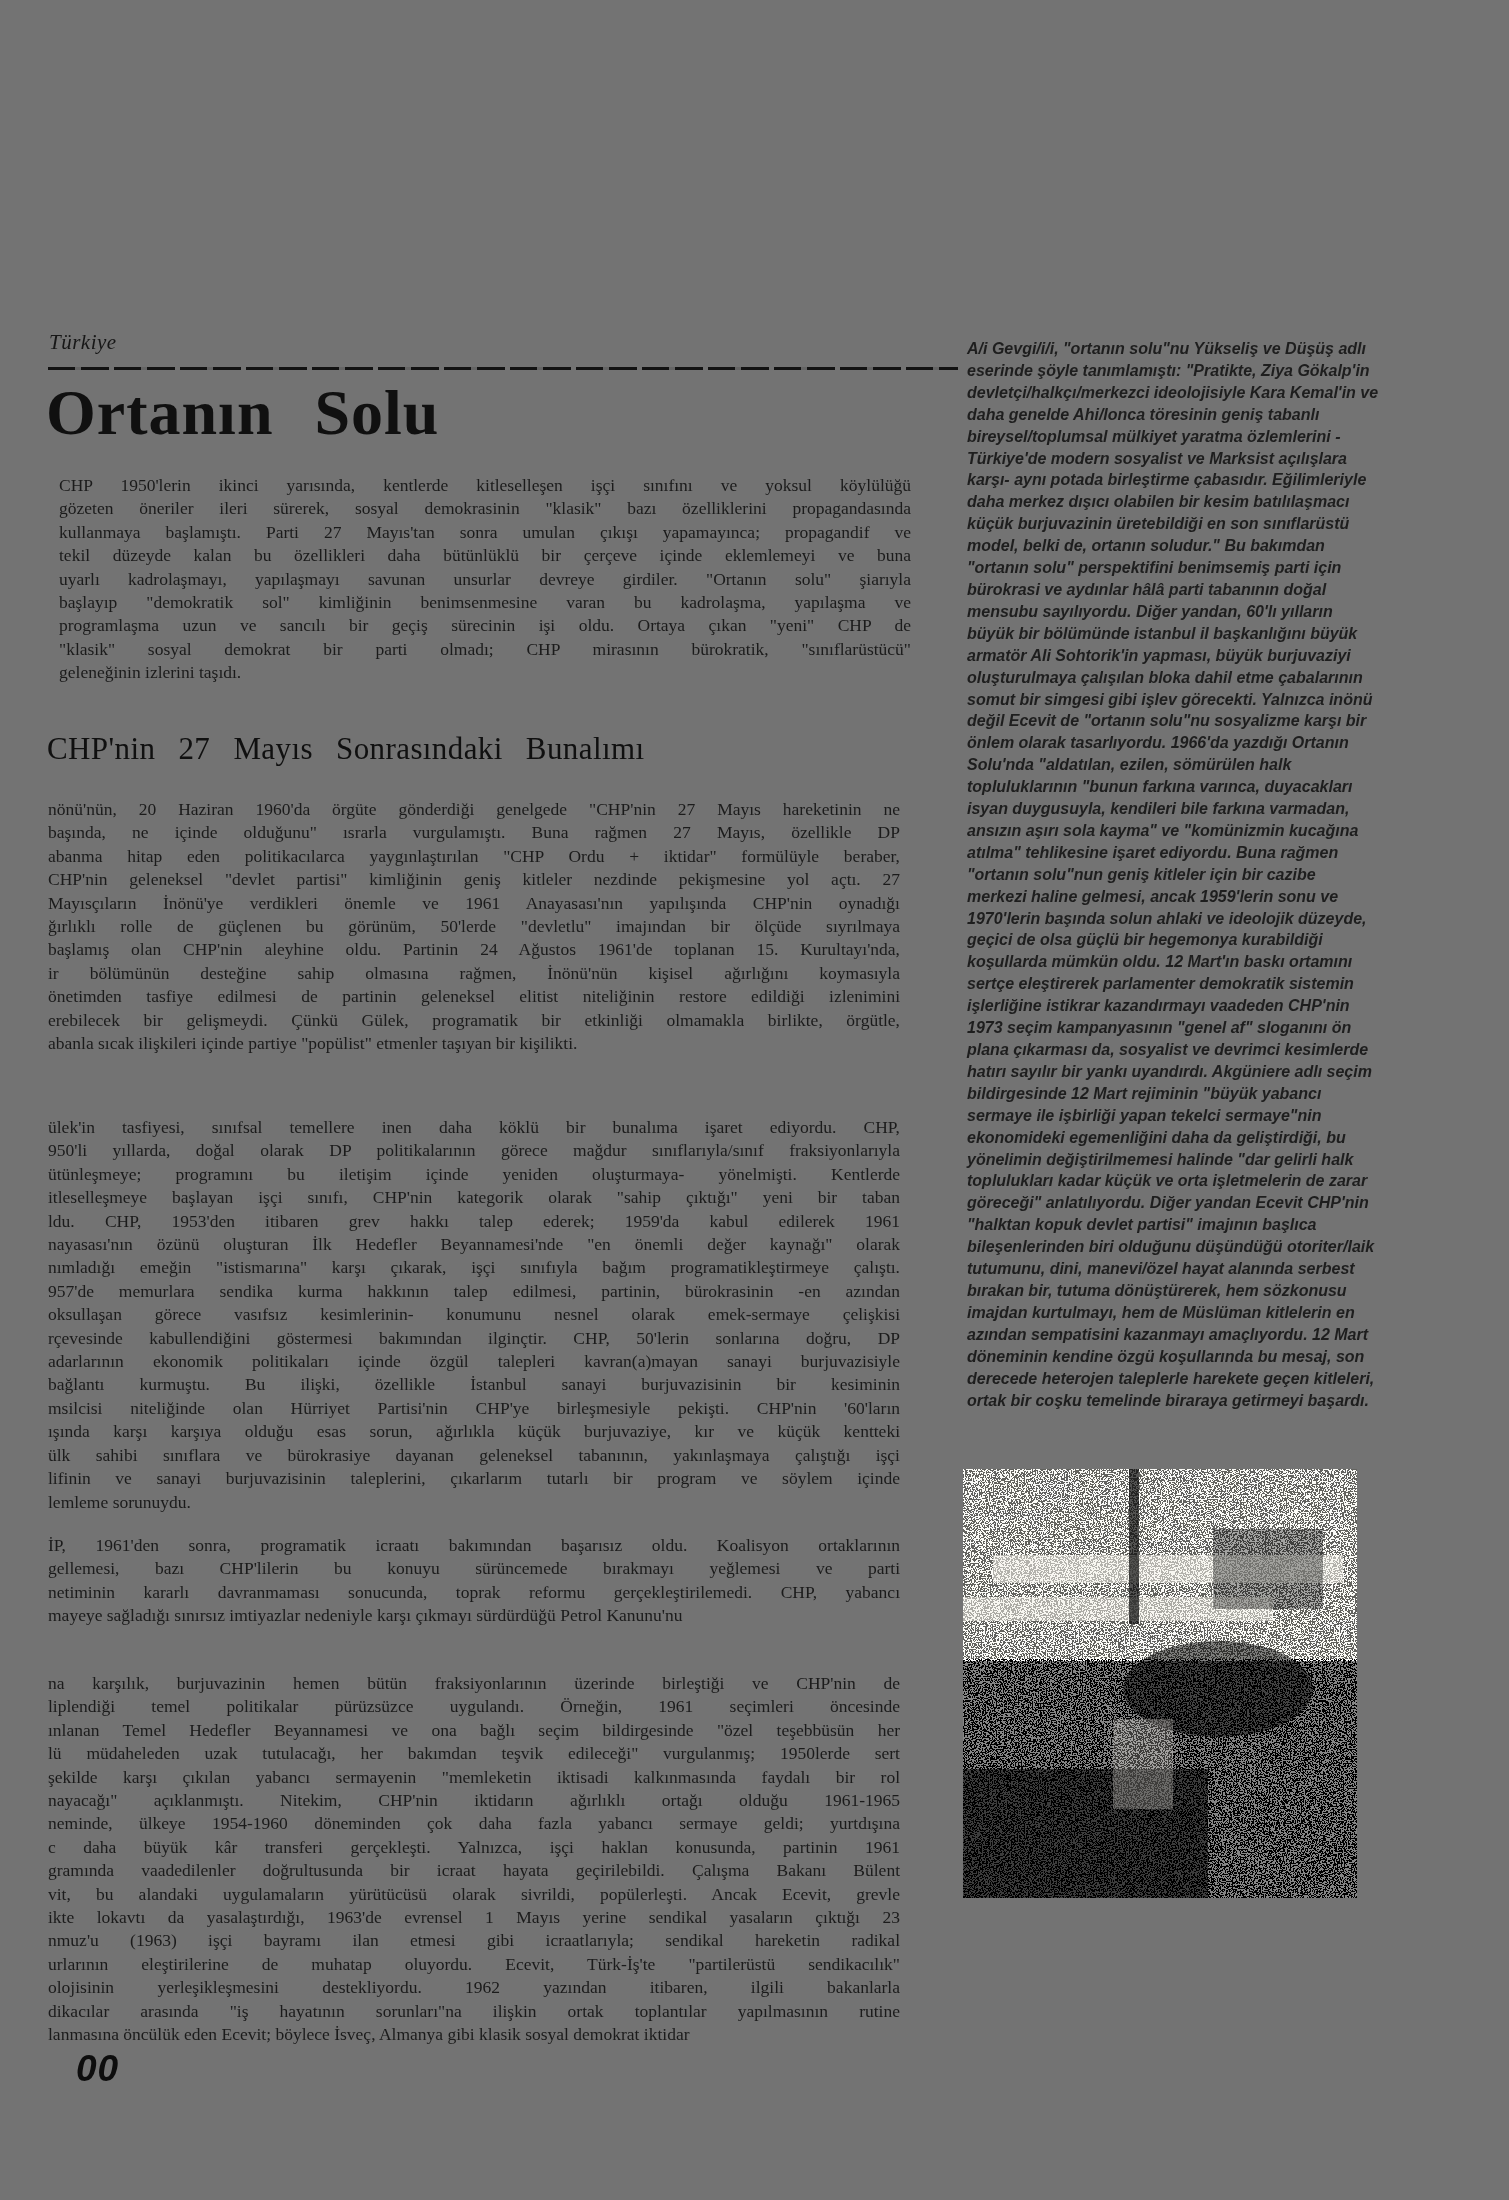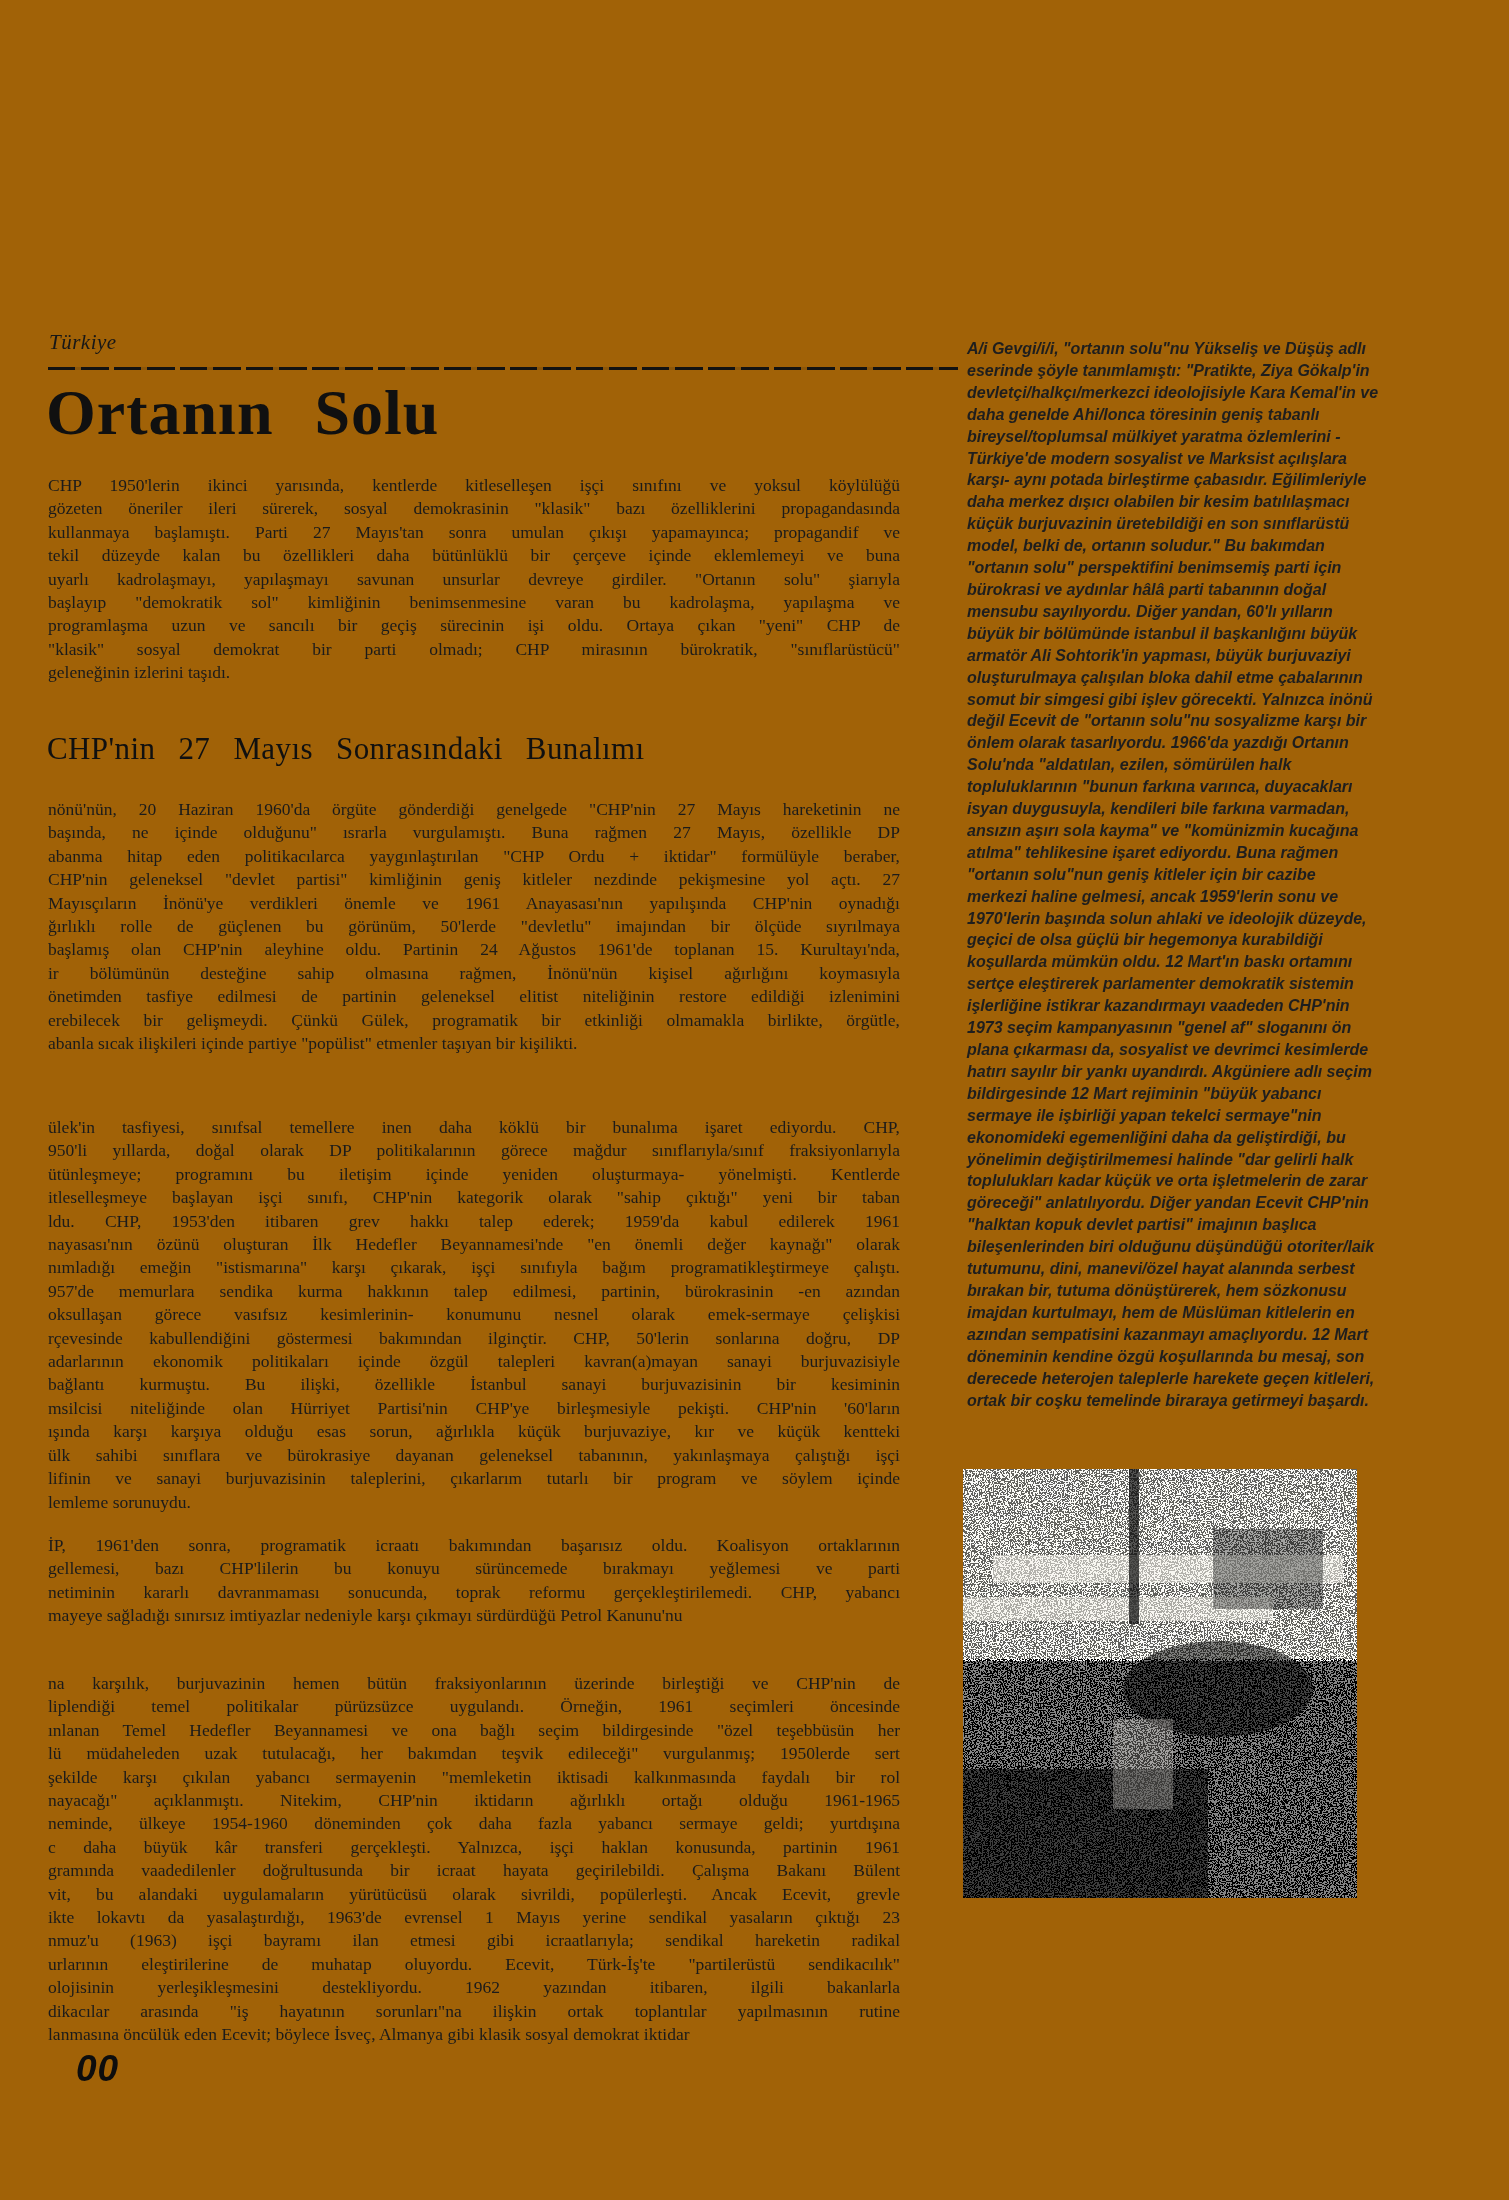--- a/index.html
+++ b/index.html
@@ -1,20 +1,20 @@
 <!DOCTYPE html>
 <html><head>
 <meta charset="utf-8">
 <style>
   html,body { margin:0; padding:0; background:#9a9a96; }
   .page {
     position:relative;
     width:1509px; height:2200px;
     margin:0 auto;
-    background:#a16207;
+    background:#737373;
     color:#171717;
     font-family:"Liberation Serif", serif;
     overflow:hidden;
   }
   .kicker {
     position:absolute; left:49px; top:330px;
     font-style:italic; font-size:21px; letter-spacing:0.5px;
   }
   .rule {
     position:absolute; left:48px; top:367px; width:910px; height:3px;
@@ -25,21 +25,21 @@
     font-size:64px; font-weight:bold; letter-spacing:1px; word-spacing:24px;
     color:#101010;
   }
   .para {
     position:absolute; left:48px; width:852px;
     font-size:17.5px; line-height:23.4px;
     color:#1b1b1b;
   }
   .para .line { text-align:justify; text-align-last:justify; }
   .para .line:last-child { text-align-last:left; }
-  .p1 { top:474px; }
+  .p1 { top:474px;margin-left:11px; }
   .section-heading {
     position:absolute; left:47px; top:731px;
     font-size:31px; font-weight:normal; word-spacing:15px; letter-spacing:0.4px;
     color:#101010;
   }
   .p2 { top:798px; }
   .p3 { top:1116px; }
   .p4 { top:1534px; }
   .p5 { top:1672px; }
   .page-number {

